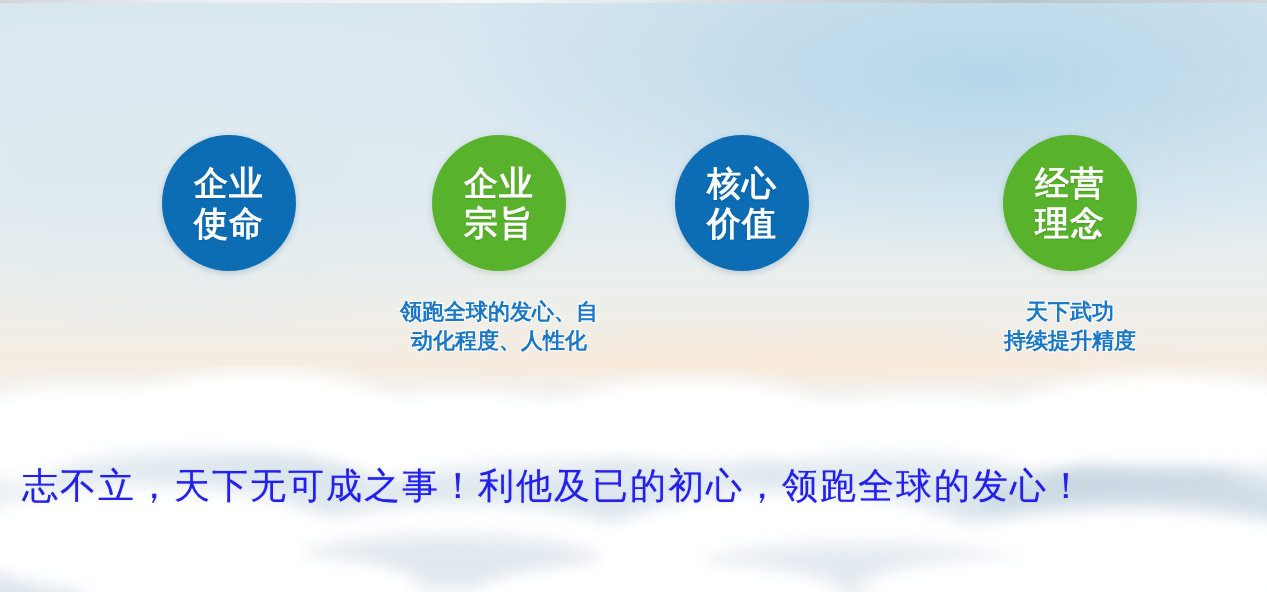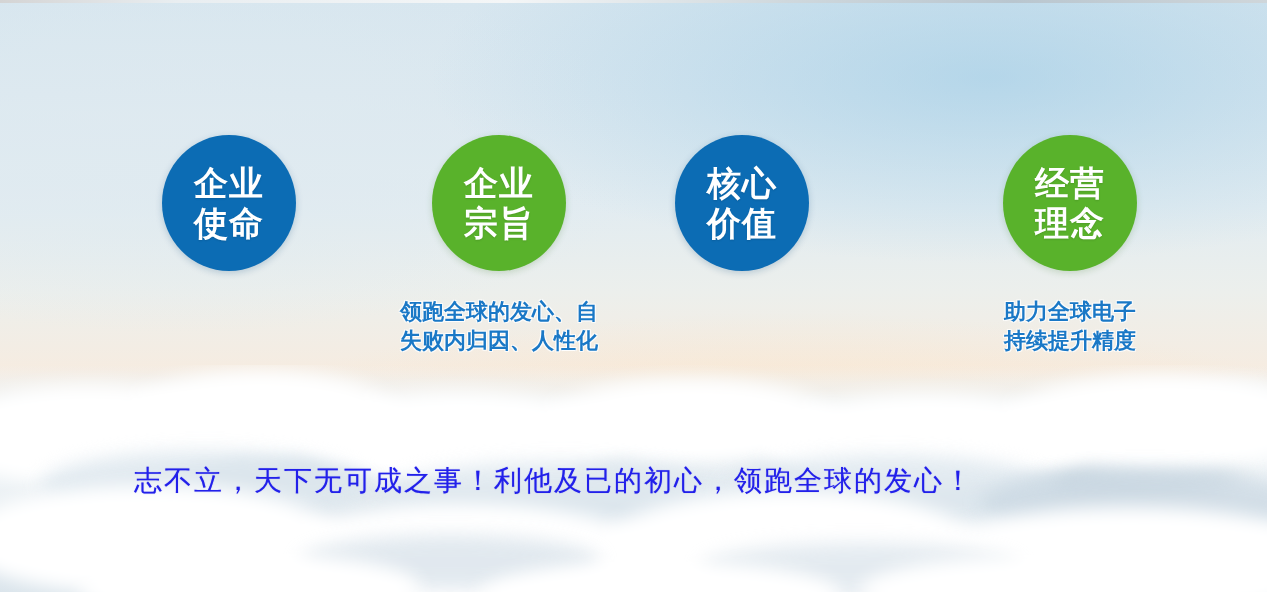--- a/index.html
+++ b/index.html
@@ -76,21 +76,21 @@
        1px -1px 0 rgba(255,255,255,0.75),
       -1px  1px 0 rgba(255,255,255,0.75),
        1px  1px 0 rgba(255,255,255,0.75);
   }
   .caption .cl{display:block;}
 
   
   .slogan{
     position:absolute;left:0;top:466px;width:1108px;text-align:center;
     font-family:"DejaVu Serif","Liberation Serif",serif;
-    font-size:28px;line-height:1.1;font-weight:400;
+    font-size:36px;line-height:1.1;font-weight:400;
     color:#2220ea;letter-spacing:2px;white-space:nowrap;
     text-shadow:0 0 1px rgba(34,32,234,0.45);
   }
 </style>
 </head>
 <body>
 
 <div id="slide">
 
   <div class="sky"></div>
@@ -177,38 +177,38 @@
       </div>
     </div>
 
     <div class="node" style="left:394px;top:135px;">
       <div class="circle c-green">
         <span class="ln">企业</span>
         <span class="ln">宗旨</span>
       </div>
       <div class="caption">
         <span class="cl">领跑全球的发心、自</span>
-        <span class="cl">失败内归因、人性化</span>
+        <span class="cl">动化程度、人性化</span>
       </div>
     </div>
 
     <div class="node" style="left:637px;top:135px;">
       <div class="circle c-blue">
         <span class="ln">核心</span>
         <span class="ln">价值</span>
       </div>
     </div>
 
     <div class="node" style="left:965px;top:135px;">
       <div class="circle c-green">
         <span class="ln">经营</span>
         <span class="ln">理念</span>
       </div>
       <div class="caption">
-        <span class="cl">助力全球电子</span>
+        <span class="cl">天下武功</span>
         <span class="cl">持续提升精度</span>
       </div>
     </div>
 
   </div>
 
   <div class="slogan">志不立，天下无可成之事！利他及已的初心，领跑全球的发心！</div>
 
 </div>
 

